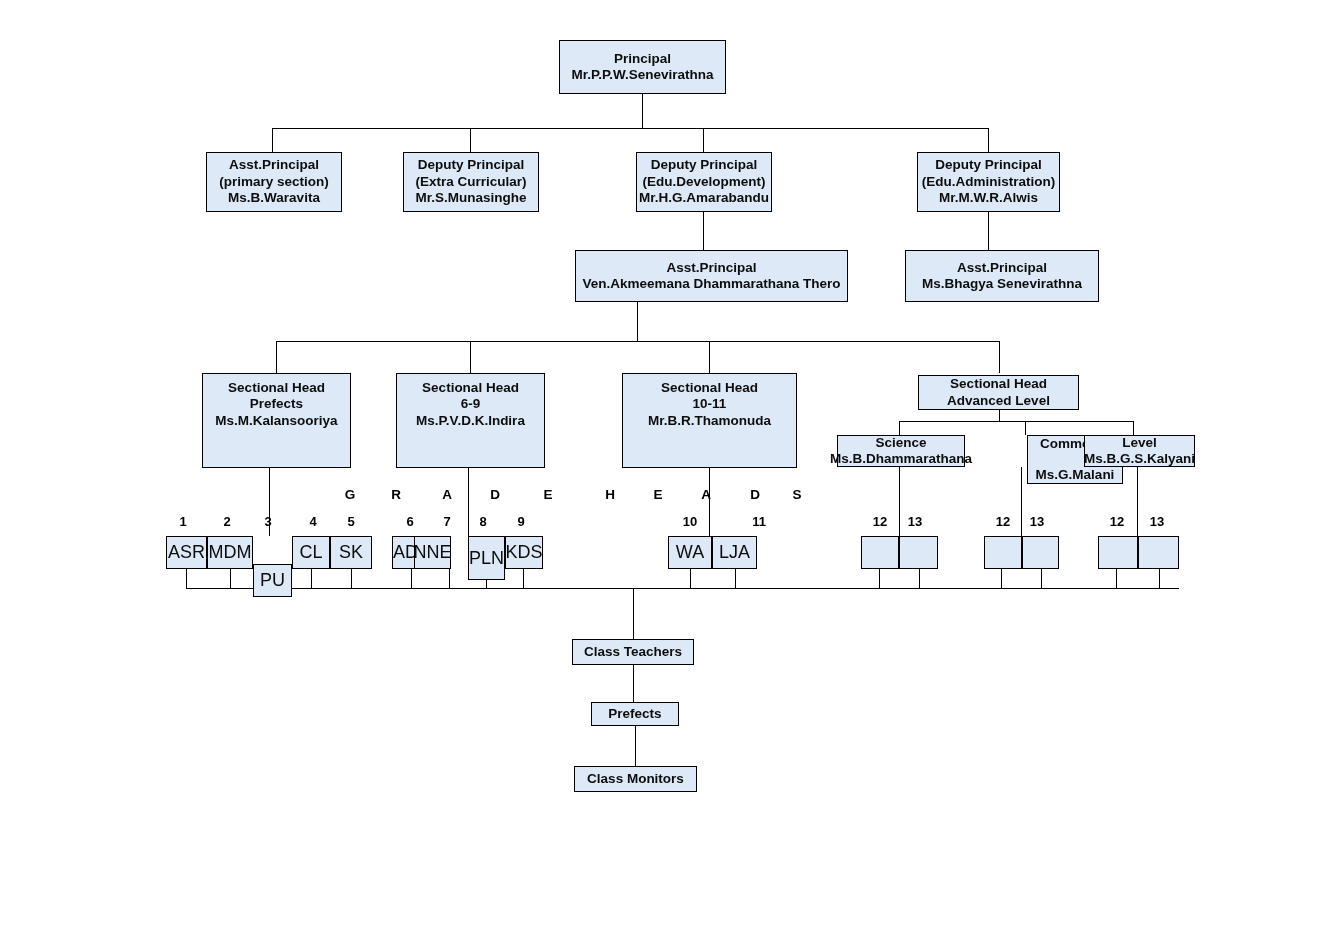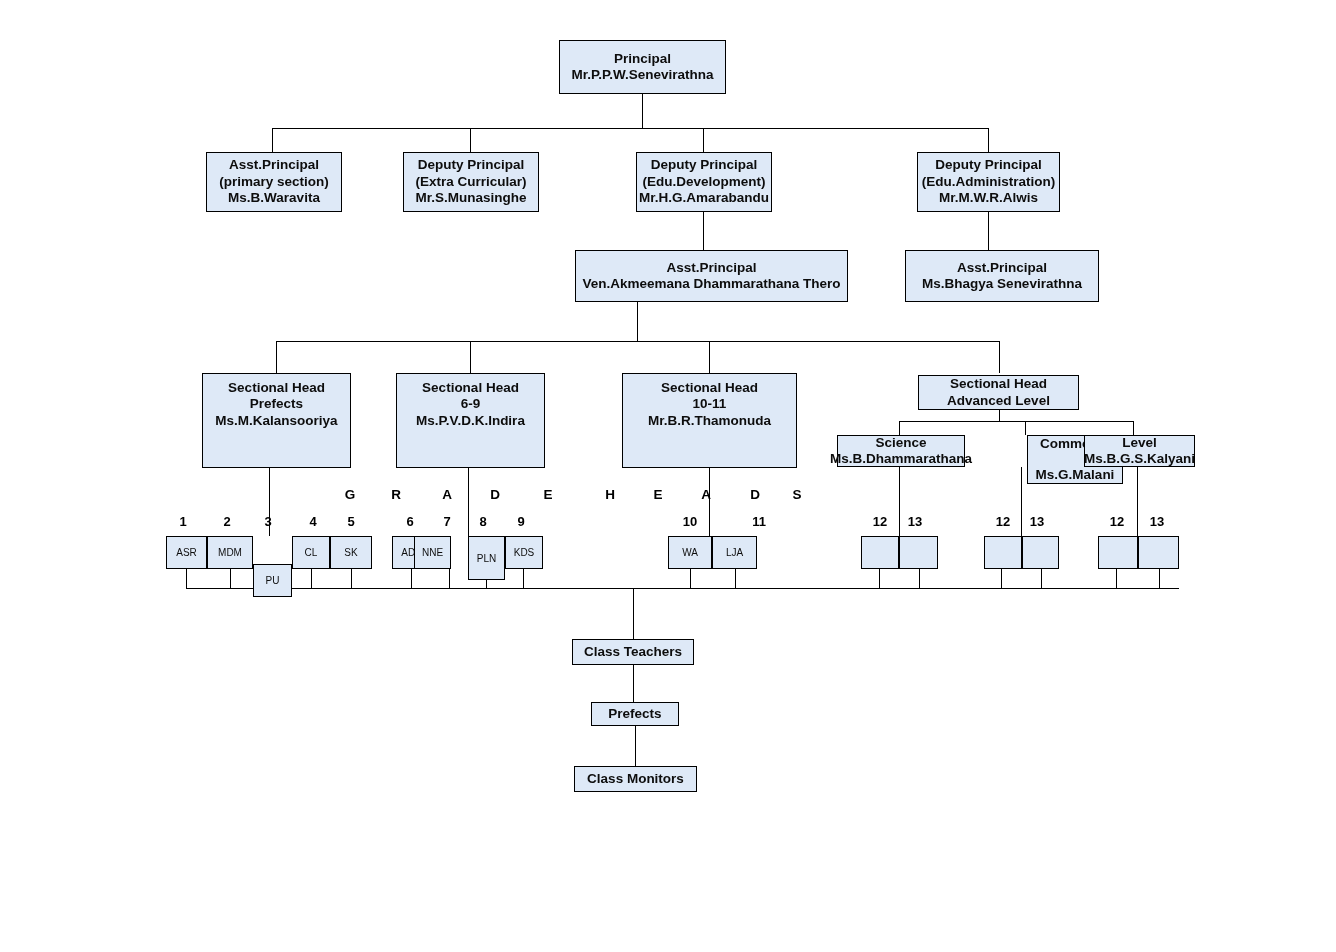--- a/index.html
+++ b/index.html
@@ -31,21 +31,21 @@
   .node .ln{font-weight:bold;white-space:nowrap;}
 
   .node.topal{justify-content:flex-start;padding-top:6px;}
 
   .mini{
     position:absolute;
     box-sizing:border-box;
     background:#dee9f7;
     border:1.3px solid #000000;
     display:flex;align-items:center;justify-content:center;
-    font-size:10px;color:#0d0d0d;
+    font-size:18px;color:#0d0d0d;
     z-index:3;
   }
 
   .lbl{
     position:absolute;
     font-size:13px;
     font-weight:bold;
     color:#000000;
     text-align:center;
     z-index:4;

